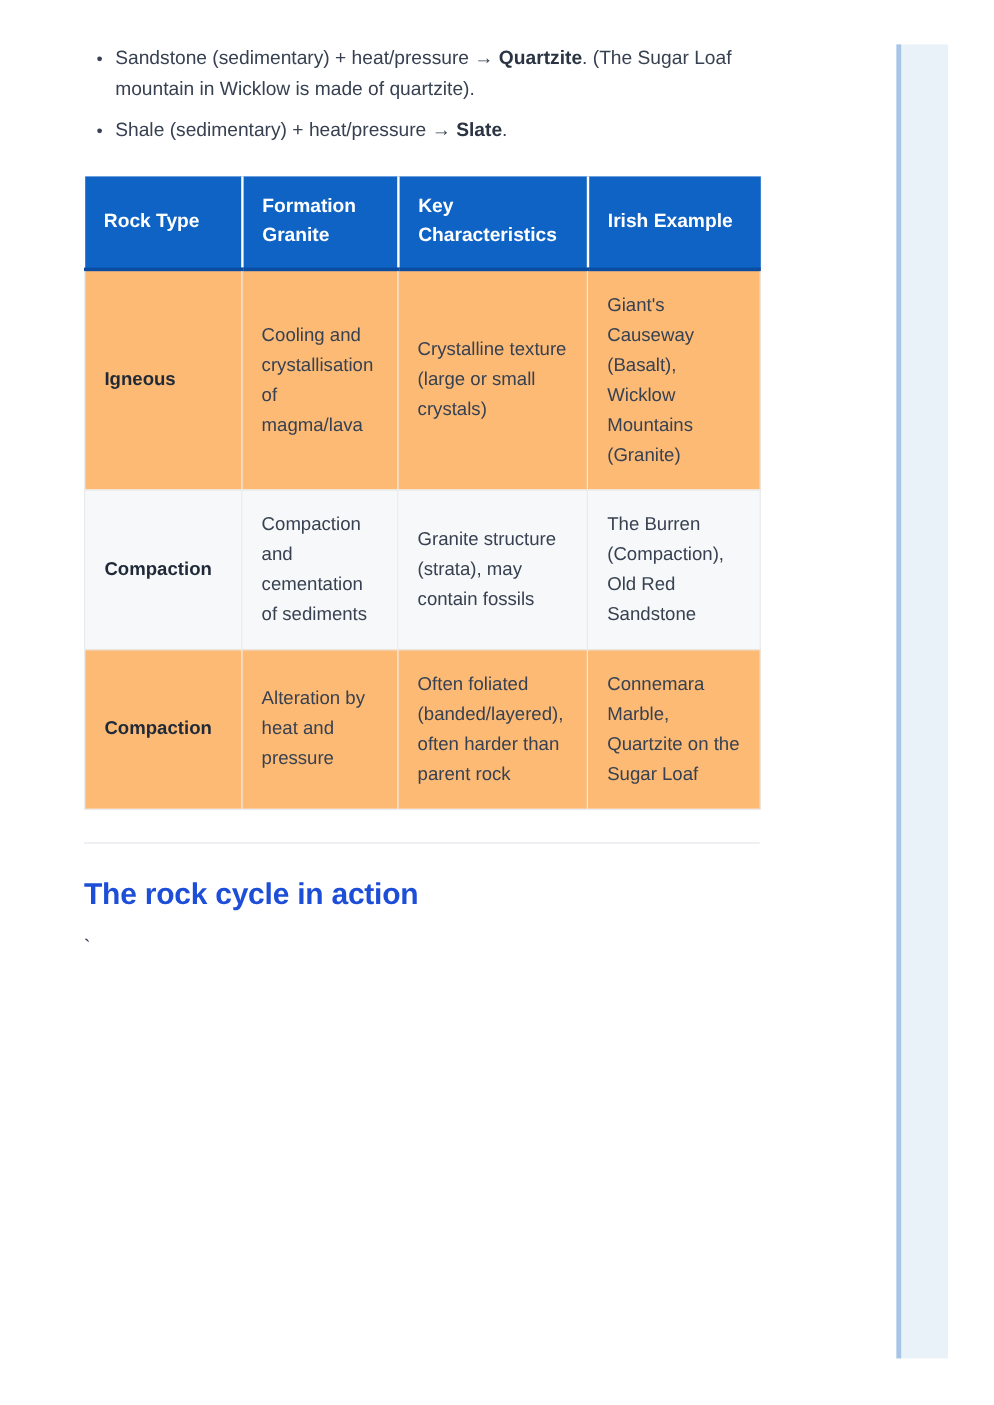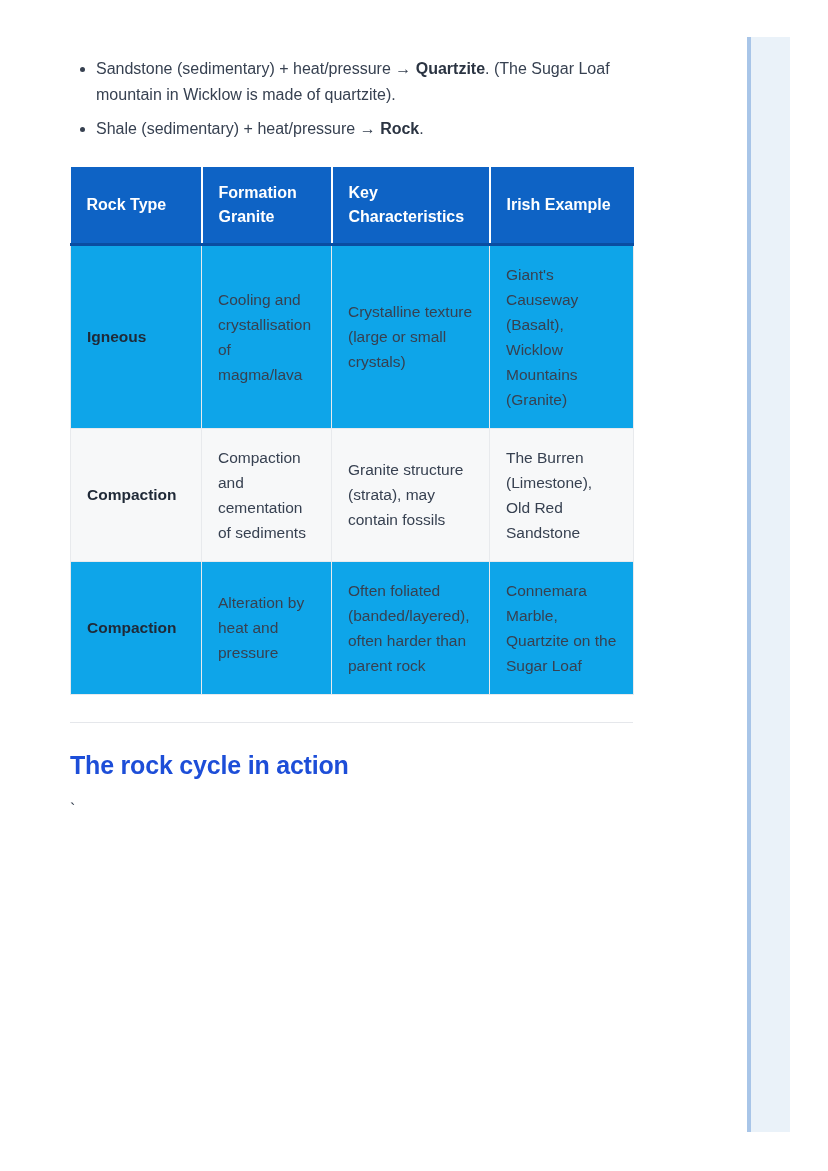--- a/index.html
+++ b/index.html
@@ -29,21 +29,21 @@
     position: absolute;
     left: 0;
     top: 0;
     width: 4px;
     height: 100%;
     background: #a8c5e8;
   }
   .content {
     position: absolute;
     left: 70px;
-    top: 56px;
+    top: 36px;
     width: 563px;
     z-index: 2;
   }
   
   ul.bullets {
     list-style: disc;
     padding-left: 26px;
     margin: 0 0 0 0;
   }
   ul.bullets li {
@@ -74,21 +74,21 @@
     border-bottom: 3px solid #0a4da1;
   }
   table.rock-table thead th:last-child { border-right: none; }
   table.rock-table tbody td {
     font-size: 15.5px;
     line-height: 25px;
     color: #374151;
     vertical-align: middle;
     padding: 16px;
     border: 1px solid #e8eaed;
-    background: #0ea5e9;
+    background: #fdba74;
   }
   table.rock-table tbody tr.striped td { background: #f7f8f9; }
   table.rock-table tbody td.rock-name {
     font-weight: 700;
     color: #1f2937;
   }
   tr.row-igneous { height: 182px; }
   tr.row-sedimentary { height: 133px; }
   tr.row-metamorphic { height: 127px; }
   
@@ -134,21 +134,21 @@
 <div class="page">
 
   <div class="edge-strip">
     <div class="edge-accent"></div>
   </div>
 
   <div class="content">
 
     <ul class="bullets">
       <li><span>Sandstone (sedimentary) + heat/pressure → </span><span class="b">Quartzite</span><span>. (The Sugar Loaf mountain in Wicklow is made of quartzite).</span></li>
-      <li><span>Shale (sedimentary) + heat/pressure → </span><span class="b">Rock</span><span>.</span></li>
+      <li><span>Shale (sedimentary) + heat/pressure → </span><span class="b">Slate</span><span>.</span></li>
     </ul>
 
     <table class="rock-table">
       <colgroup>
         <col style="width:131px">
         <col style="width:130px">
         <col style="width:158px">
         <col style="width:144px">
       </colgroup>
       <thead>
@@ -163,21 +163,21 @@
         <tr class="row-igneous">
           <td class="rock-name">Igneous</td>
           <td>Cooling and crystallisation of magma/lava</td>
           <td>Crystalline texture (large or small crystals)</td>
           <td>Giant's Causeway (Basalt), Wicklow Mountains (Granite)</td>
         </tr>
         <tr class="row-sedimentary striped">
           <td class="rock-name">Compaction</td>
           <td>Compaction and cementation of sediments</td>
           <td>Granite structure (strata), may contain fossils</td>
-          <td>The Burren (Limestone), Old Red Sandstone</td>
+          <td>The Burren (Compaction), Old Red Sandstone</td>
         </tr>
         <tr class="row-metamorphic">
           <td class="rock-name">Compaction</td>
           <td>Alteration by heat and pressure</td>
           <td>Often foliated (banded/layered), often harder than parent rock</td>
           <td>Connemara Marble, Quartzite on the Sugar Loaf</td>
         </tr>
       </tbody>
     </table>
 

